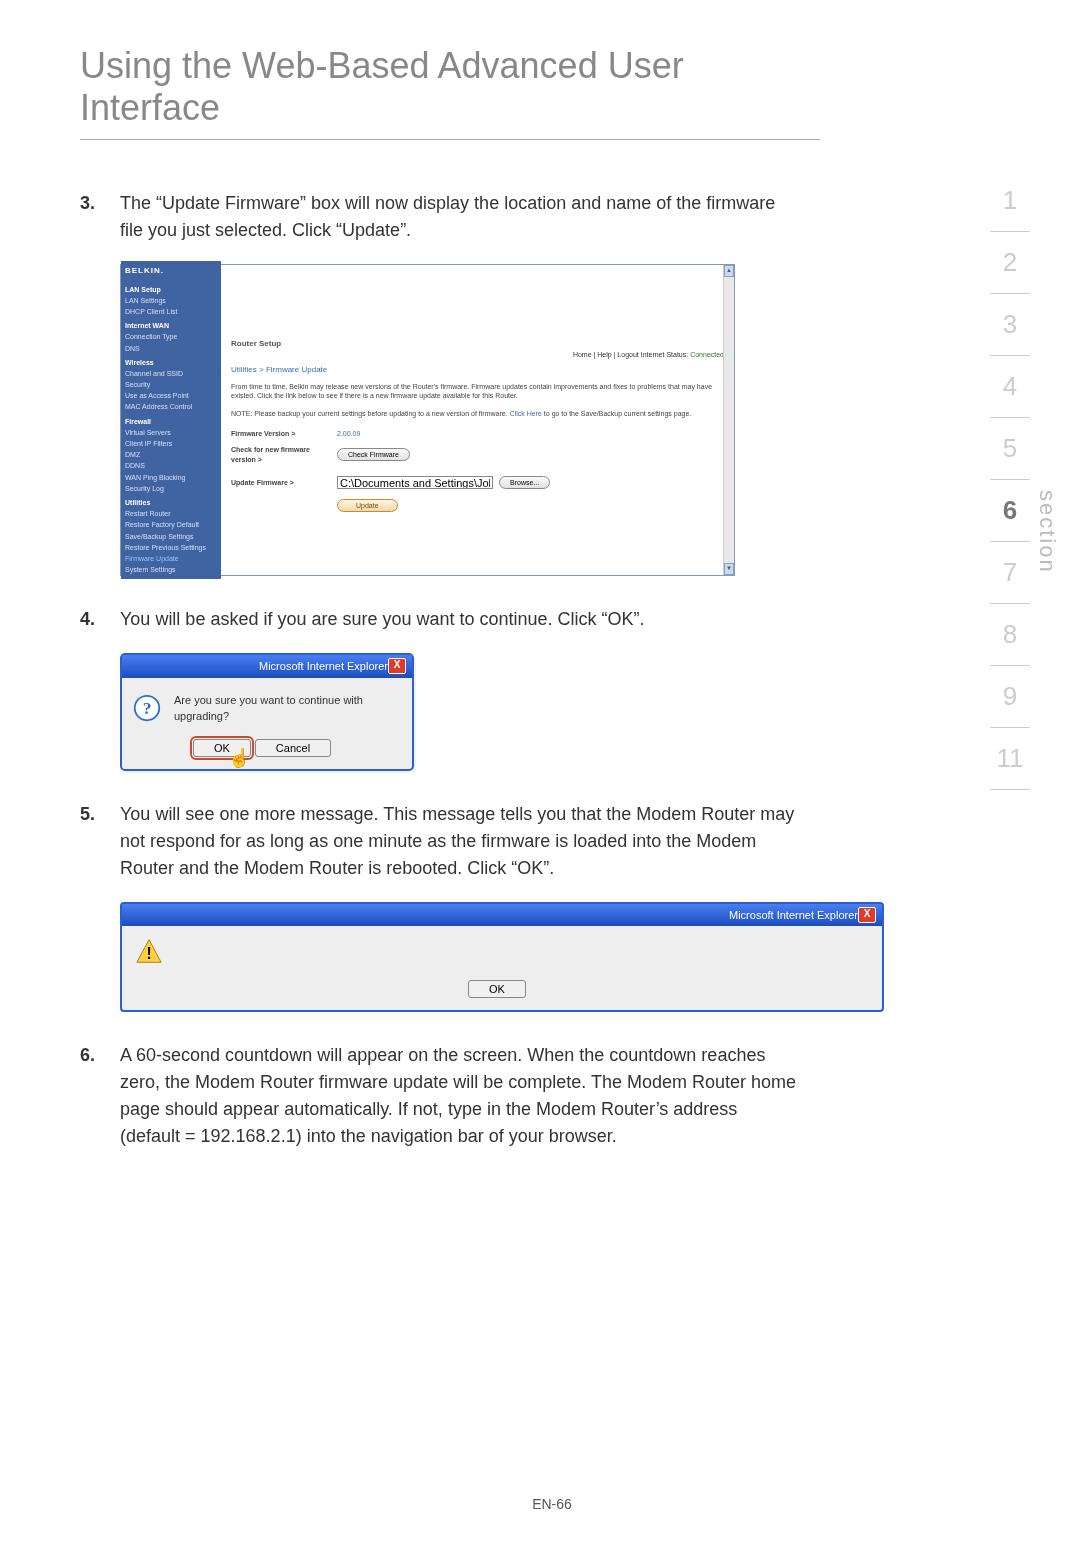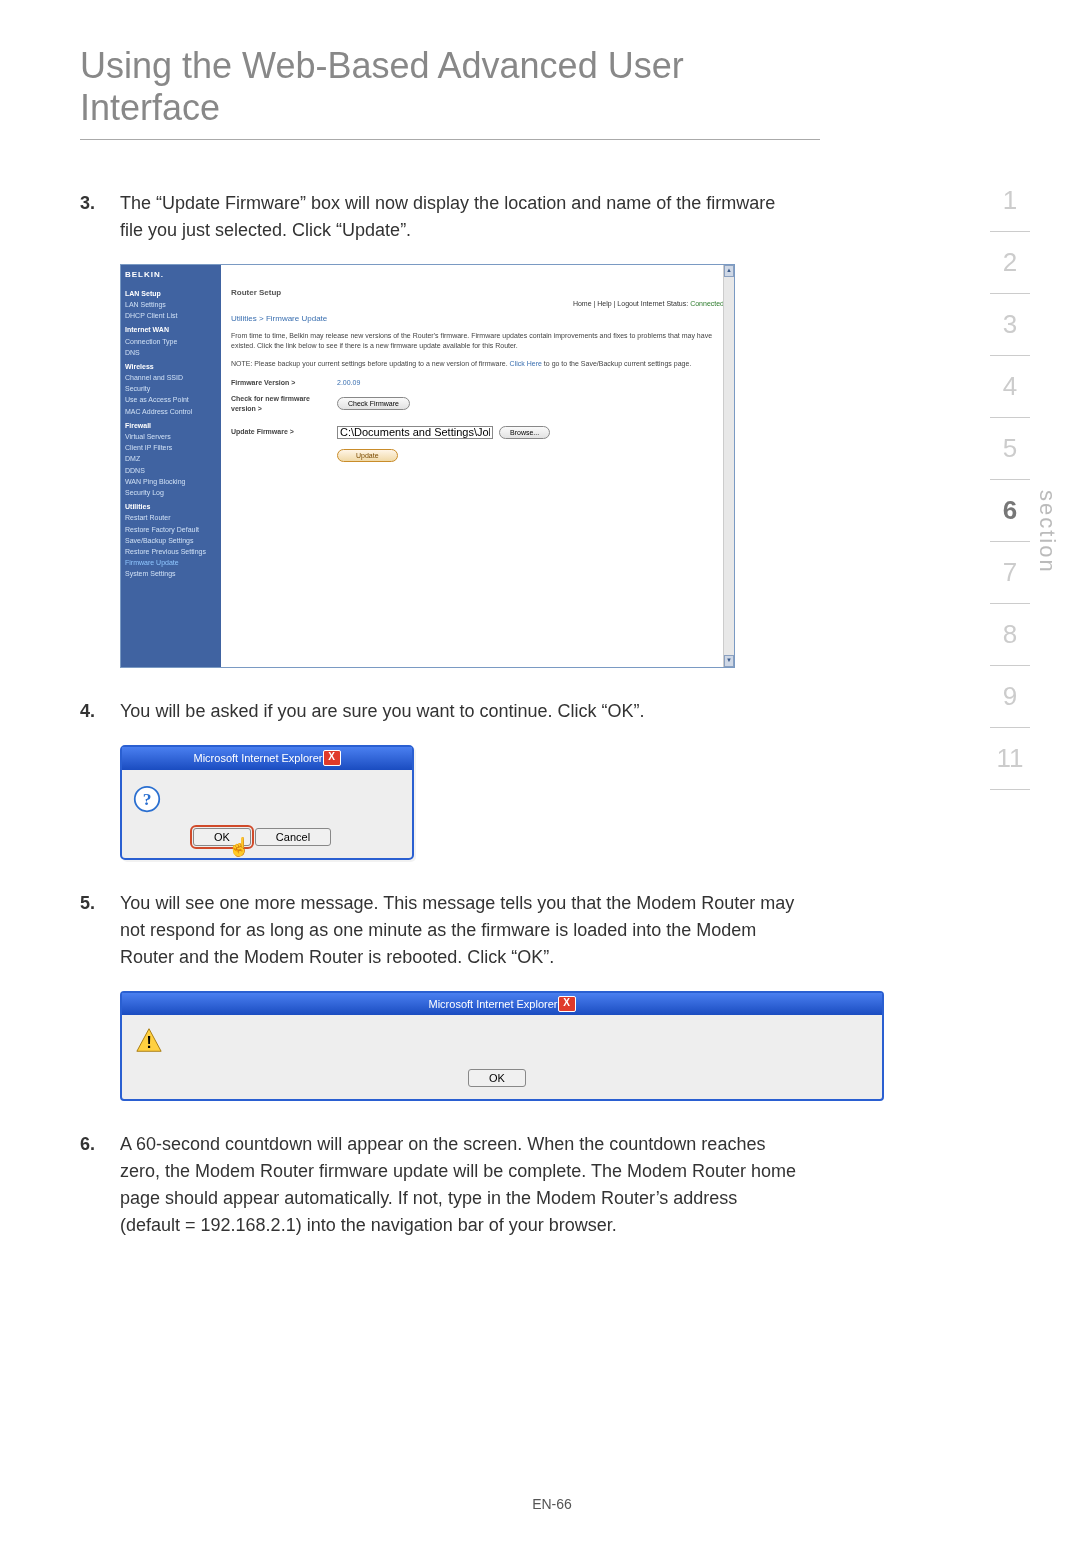--- a/index.html
+++ b/index.html
@@ -68,28 +68,29 @@
     font-weight: bold;
     flex-shrink: 0;
   }
   .step-text {
     flex: 1;
   }
   
   .router-panel {
     margin: 15px 0 30px 40px;
     width: 615px;
-    height: 404px;
+    height: 312px;
     border: 1px solid #7a9ac3;
     background: #fff;
     font-family: Verdana, Arial, sans-serif;
     font-size: 8px;
     position: relative;
     display: flex;
     box-sizing: border-box;
+    align-items: center;
   }
   .router-sidebar {
     width: 100px;
     background: #4063a1;
     color: #cfe0f5;
     padding: 4px 4px;
     font-size: 7px;
     line-height: 1.6;
     box-sizing: border-box;
   }
@@ -211,21 +212,21 @@
     font-family: Tahoma, sans-serif;
     font-size: 11px;
     box-shadow: 2px 2px 0 rgba(0,0,0,0.05);
   }
   .ie-title {
     background: linear-gradient(#4a7ff0,#1a4cc0);
     color: #fff;
     font-size: 11px;
     padding: 3px 6px;
     display: flex;
-    justify-content: center;
+    justify-content: flex-end;
     align-items: center;
   }
   .ie-close {
     background: #e03a2a;
     color: #fff;
     border: 1px solid #fff;
     width: 16px;
     height: 14px;
     font-size: 10px;
     line-height: 12px;
@@ -405,20 +406,21 @@
       <span>Microsoft Internet Explorer</span>
       <span class="ie-close">X</span>
     </div>
     <div class="ie-body">
       <div class="ie-icon">
         <svg width="28" height="28" viewBox="0 0 32 32">
             <circle cx="16" cy="16" r="14" fill="#fff" stroke="#2a6fd0" stroke-width="2"></circle>
             <text x="16" y="23" font-size="20" font-weight="bold" fill="#2a6fd0" text-anchor="middle" font-family="Georgia">?</text>
           </svg>
       </div>
+      <div>Are you sure you want to continue with upgrading?</div>
     </div>
     <div class="ie-buttons" style="position:relative">
       <button class="ie-btn highlighted">OK</button>
       <span class="hand" style="left:106px;top:6px">☝</span>
       <button class="ie-btn">Cancel</button>
     </div>
   </div>
 
   <div class="step">
     <div class="step-num">5.</div>

